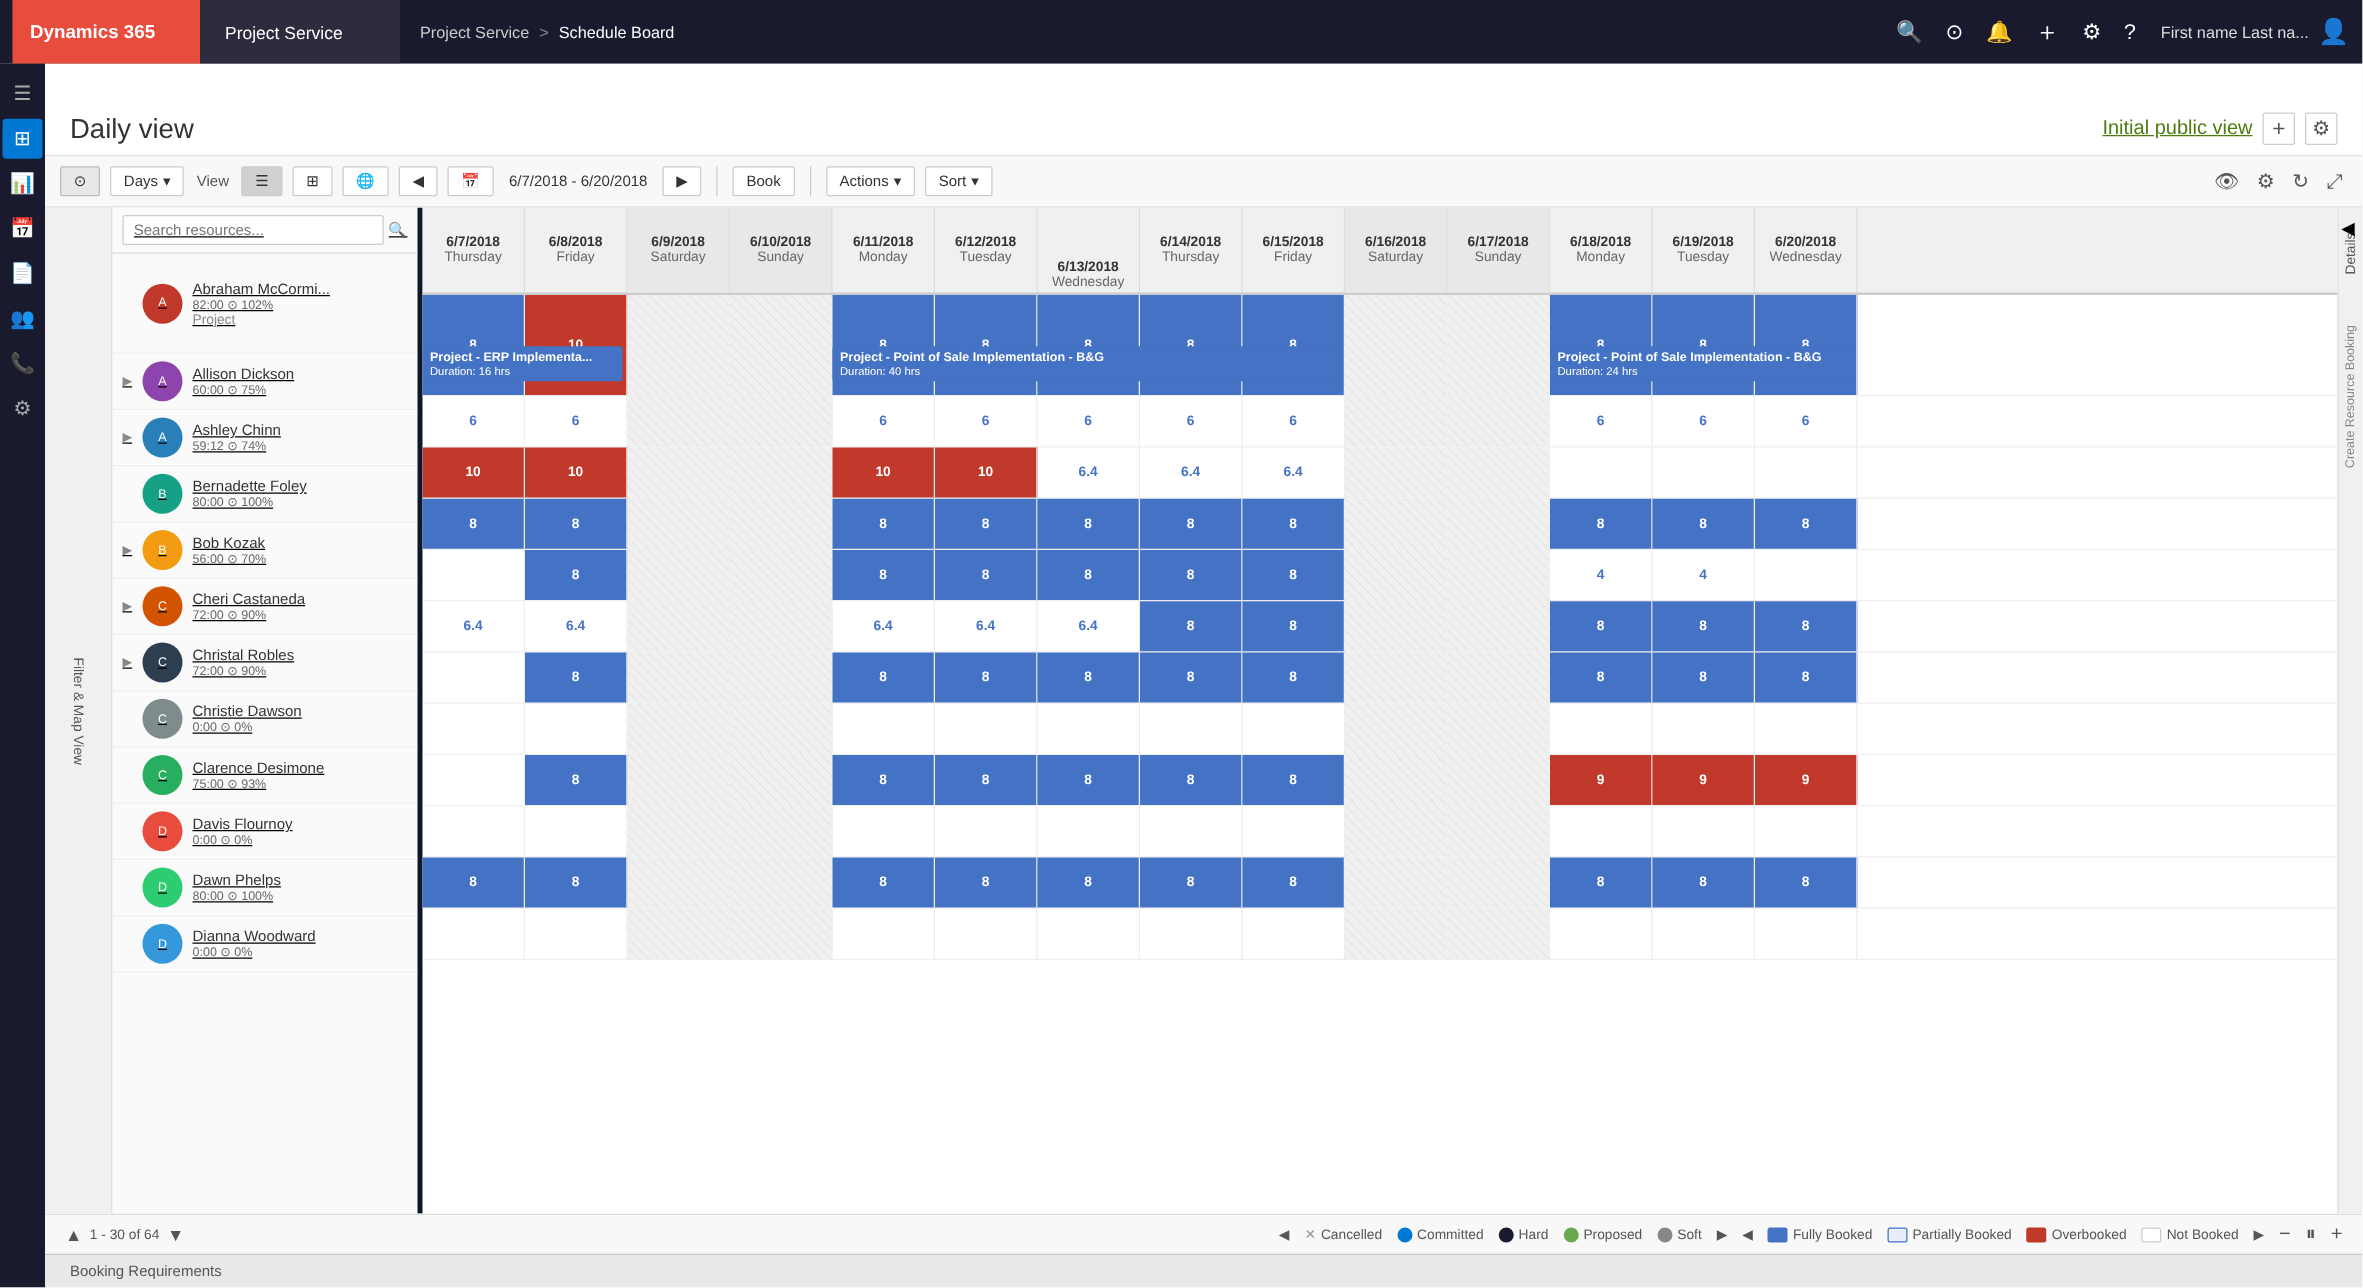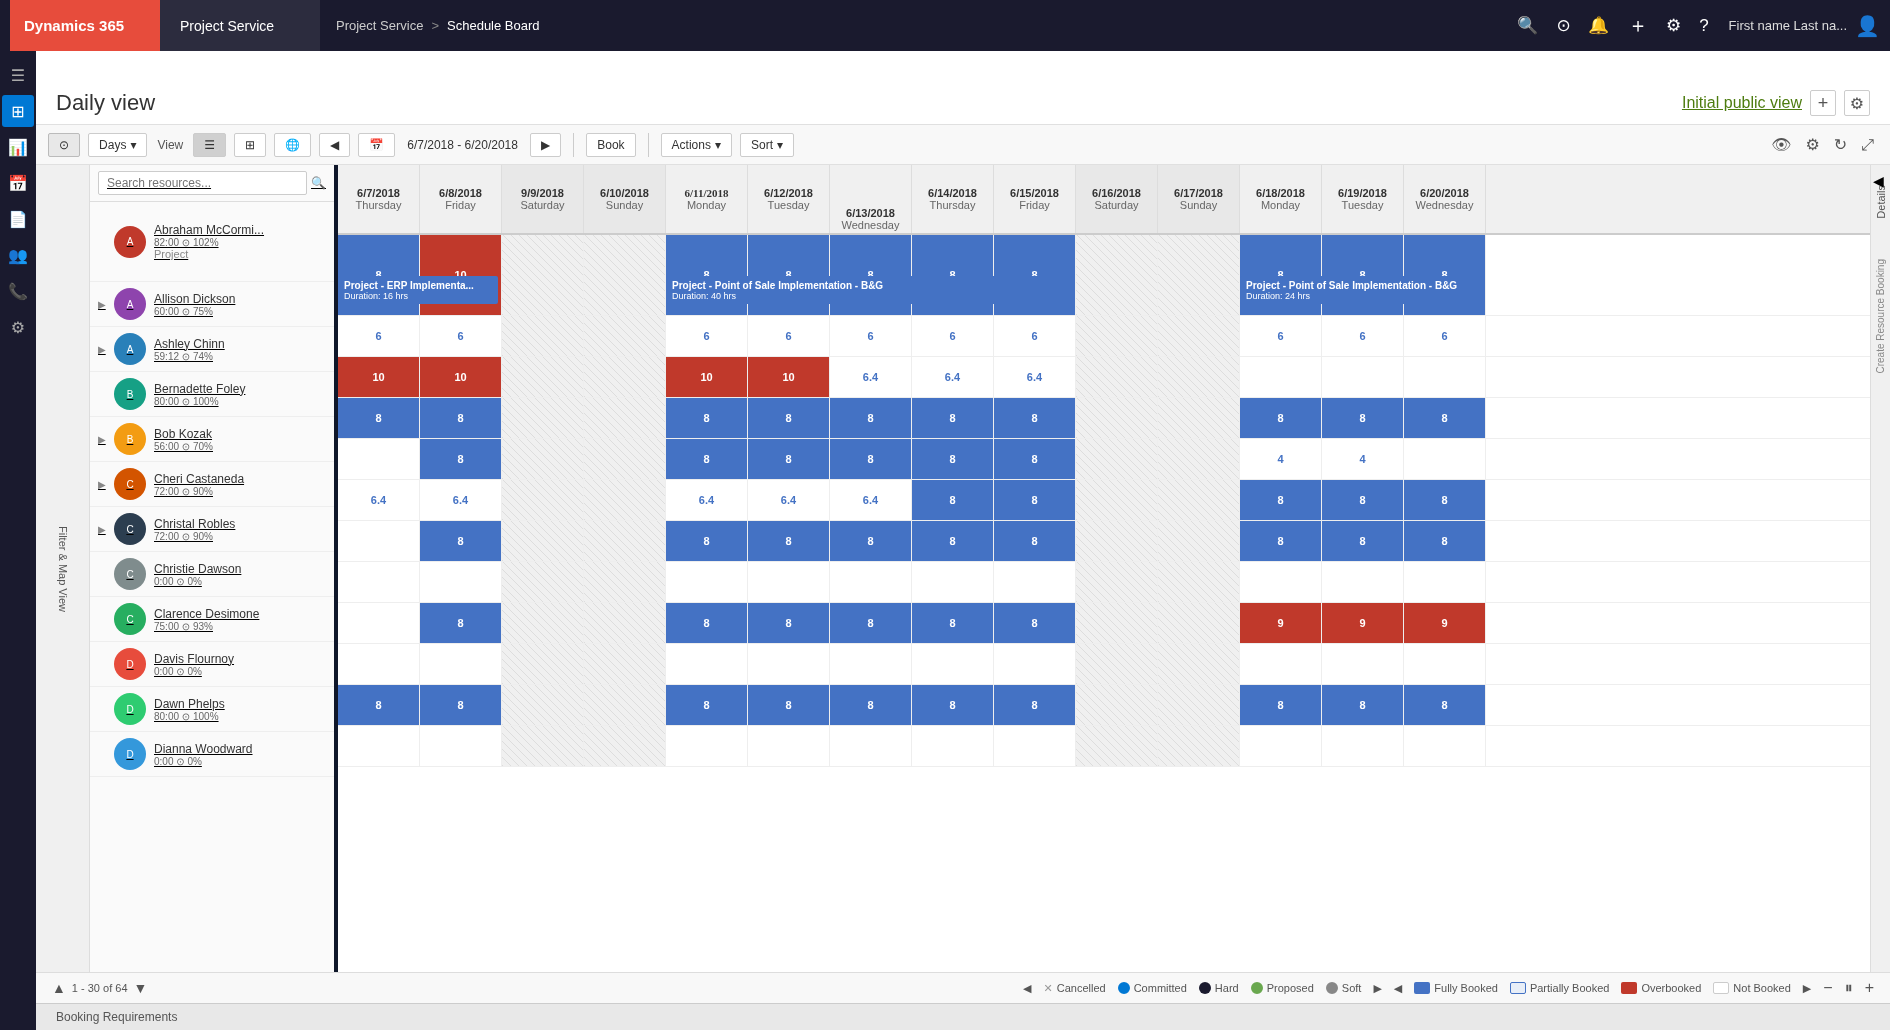--- a/index.html
+++ b/index.html
@@ -320,29 +320,29 @@
         <div class="gantt-header" id="gantt-header">
             <div class="gantt-header-cell" style="width: 82px; min-width: 82px;">
               <span style="font-size:11px;font-weight:600;color:#333;">6/7/2018</span>
               <span style="font-size:11px;color:#666;">Thursday</span>
             </div>
             <div class="gantt-header-cell" style="width: 82px; min-width: 82px;">
               <span style="font-size:11px;font-weight:600;color:#333;">6/8/2018</span>
               <span style="font-size:11px;color:#666;">Friday</span>
             </div>
             <div class="gantt-header-cell" style="width: 82px; min-width: 82px; background: rgb(232, 232, 232);">
-              <span style="font-size:11px;font-weight:600;color:#333;">9/9/2018</span>
+              <span style="font-size:11px;font-weight:600;color:#333;">6/9/2018</span>
               <span style="font-size:11px;color:#666;">Saturday</span>
             </div>
             <div class="gantt-header-cell" style="width: 82px; min-width: 82px; background: rgb(232, 232, 232);">
               <span style="font-size:11px;font-weight:600;color:#333;">6/10/2018</span>
               <span style="font-size:11px;color:#666;">Sunday</span>
             </div>
             <div class="gantt-header-cell" style="width: 82px; min-width: 82px;">
-              <span style="font-size:11px;font-weight:600;color:#333;font-family:Liberation Serif, serif;">6/11/2018</span>
+              <span style="font-size:11px;font-weight:600;color:#333;">6/11/2018</span>
               <span style="font-size:11px;color:#666;">Monday</span>
             </div>
             <div class="gantt-header-cell" style="width: 82px; min-width: 82px;">
               <span style="font-size:11px;font-weight:600;color:#333;">6/12/2018</span>
               <span style="font-size:11px;color:#666;">Tuesday</span>
             </div>
             <div class="gantt-header-cell" style="width: 82px; min-width: 82px;">
               <span style="font-size:11px;font-weight:600;color:#333;margin-top:40px;">6/13/2018</span>
               <span style="font-size:11px;color:#666;">Wednesday</span>
             </div>

